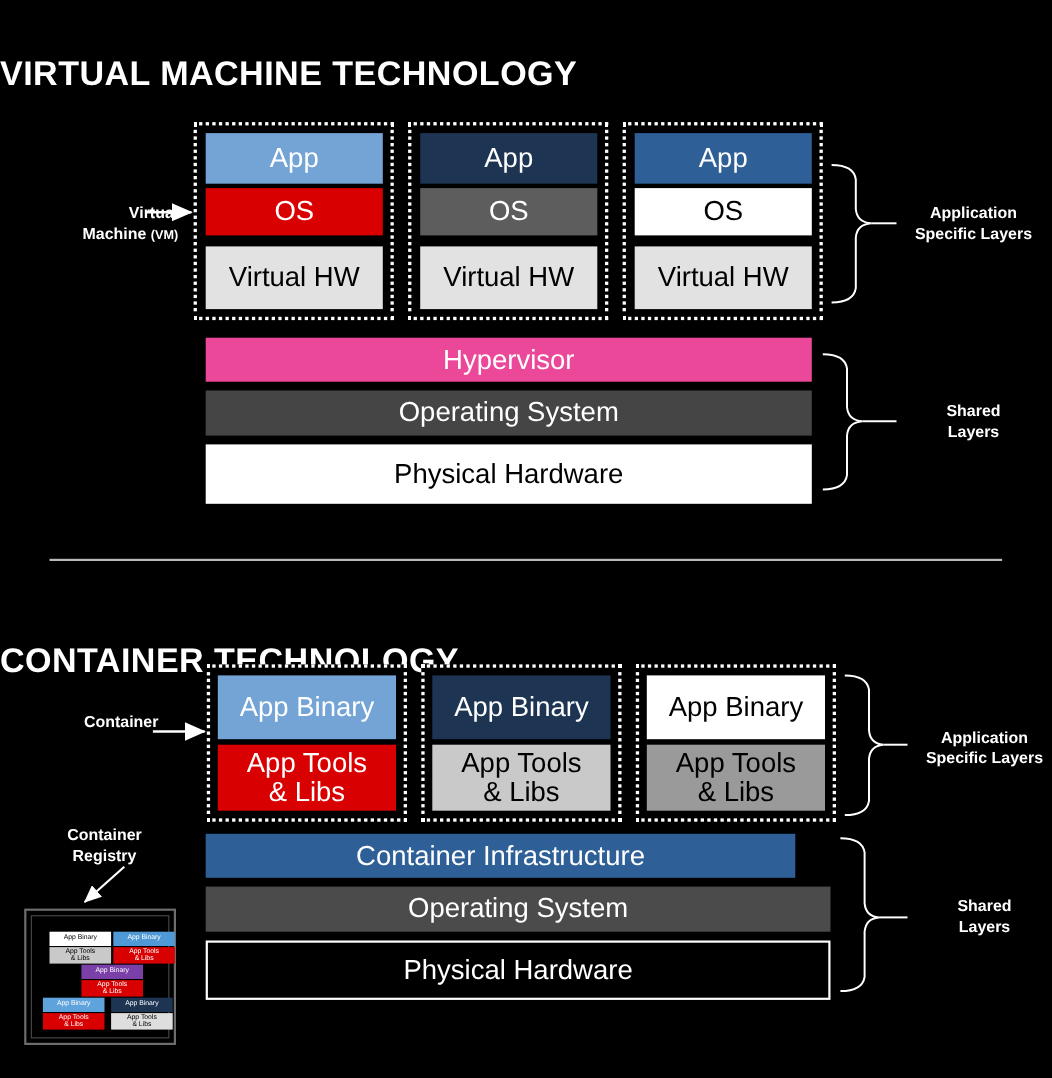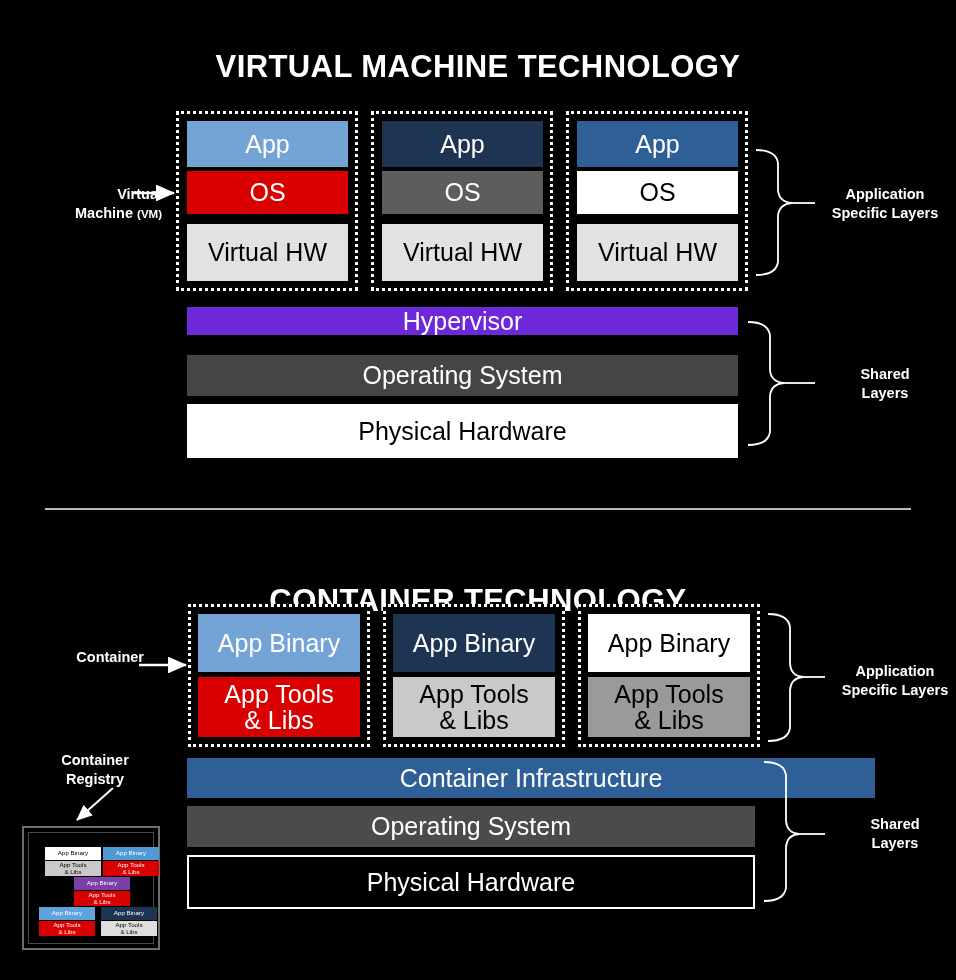--- a/index.html
+++ b/index.html
@@ -7,21 +7,21 @@
     width: 956px; height: 980px;
     background: #000;
     font-family: "Liberation Sans", sans-serif;
     overflow: hidden;
   }
   #root { position: relative; width: 956px; height: 980px; background: #000; }
 
   .sec-title {
     position: absolute;
     width: 100%;
-    text-align: center;
+    text-align: left;
     color: #ffffff;
     font-weight: bold;
     font-size: 31px;
     letter-spacing: 0.4px;
     white-space: nowrap;
   }
 
   
   .dotbox {
     position: absolute;
@@ -113,21 +113,21 @@
   <div class="dotbox" style="left:371px; top:111px; width:182px; height:180px;"></div>
   <div class="layer" style="left:382px; top:121px; width:161px; height:46px; background:#1d3453; color:#ffffff;">App</div>
   <div class="layer" style="left:382px; top:171px; width:161px; height:43px; background:#5d5d5d; color:#ffffff;">OS</div>
   <div class="layer" style="left:382px; top:224px; width:161px; height:57px; background:#e2e2e2; color:#000000;">Virtual HW</div>
 
   <div class="dotbox" style="left:566px; top:111px; width:182px; height:180px;"></div>
   <div class="layer" style="left:577px; top:121px; width:161px; height:46px; background:#2e5f96; color:#ffffff;">App</div>
   <div class="layer" style="left:577px; top:171px; width:161px; height:43px; background:#ffffff; color:#000000;">OS</div>
   <div class="layer" style="left:577px; top:224px; width:161px; height:57px; background:#e2e2e2; color:#000000;">Virtual HW</div>
 
-  <div class="bar" style="left:187px; top:307px; width:551px; height:28px; background:#6d28d9; color:#ffffff;">Hypervisor</div>
+  <div class="bar" style="left:187px; top:307px; width:551px; height:40px; background:#ec4899; color:#ffffff;">Hypervisor</div>
   <div class="bar" style="left:187px; top:355px; width:551px; height:41px; background:#454545; color:#ffffff;">Operating System</div>
   <div class="bar" style="left:187px; top:404px; width:551px; height:54px; background:#ffffff; color:#000000;">Physical Hardware</div>
 
   <div class="side-label rt" style="left:820px; top:185px; width:130px;">Application
 Specific Layers</div>
   <div class="side-label rt" style="left:820px; top:365px; width:130px;">Shared
 Layers</div>
 
   <div class="divider" style="left:45px; top:508px; width:866px;"></div>
 
@@ -143,21 +143,21 @@
   <div class="dotbox" style="left:383px; top:604px; width:182px; height:143px;"></div>
   <div class="layer" style="left:393px; top:614px; width:162px; height:58px; background:#1d3453; color:#ffffff;">App Binary</div>
   <div class="layer" style="left:393px; top:677px; width:162px; height:60px; background:#c9c9c9; color:#000000;">App Tools
 &amp; Libs</div>
 
   <div class="dotbox" style="left:578px; top:604px; width:182px; height:143px;"></div>
   <div class="layer" style="left:588px; top:614px; width:162px; height:58px; background:#ffffff; color:#000000;">App Binary</div>
   <div class="layer" style="left:588px; top:677px; width:162px; height:60px; background:#9a9a9a; color:#000000;">App Tools
 &amp; Libs</div>
 
-  <div class="bar" style="left:187px; top:758px; width:688px; height:40px; background:#2e5f96; color:#ffffff;">Container Infrastructure</div>
+  <div class="bar" style="left:187px; top:758px; width:536px; height:40px; background:#2e5f96; color:#ffffff;">Container Infrastructure</div>
   <div class="bar" style="left:187px; top:806px; width:568px; height:41px; background:#4b4b4b; color:#ffffff;">Operating System</div>
   <div class="bar" style="left:187px; top:855px; width:568px; height:54px; background:#000000; color:#ffffff; border:2px solid #ffffff;">Physical Hardware</div>
 
   <div class="side-label rt" style="left:830px; top:662px; width:130px;">Application
 Specific Layers</div>
   <div class="side-label rt" style="left:830px; top:815px; width:130px;">Shared
 Layers</div>
 
   <div class="side-label lt" style="left:25px; top:751px; width:140px; text-align:center;">Container
 Registry</div>

